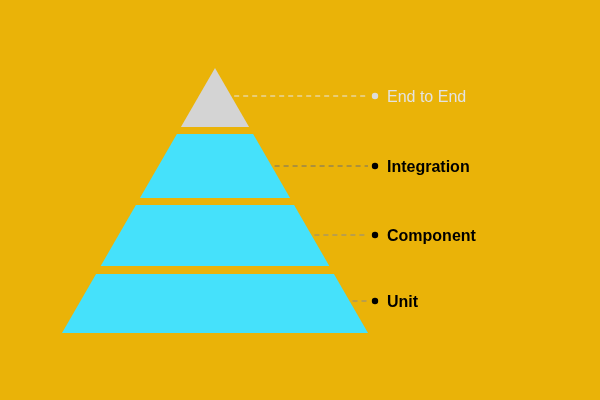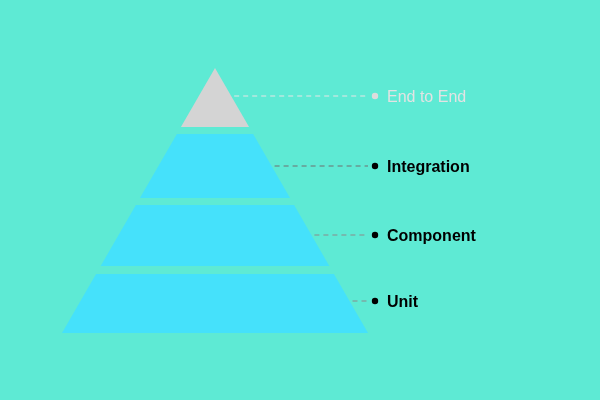--- a/index.html
+++ b/index.html
@@ -4,21 +4,21 @@
 <style>
   html, body {
     margin: 0;
     padding: 0;
     background: #ffffff;
   }
   .stage {
     position: relative;
     width: 600px;
     height: 400px;
-    background: #5eead4;
+    background: #eab308;
     overflow: hidden;
     font-family: "Liberation Sans", sans-serif;
   }
   svg text {
     font-family: "Liberation Sans", sans-serif;
   }
 </style>
 </head>
 <body>
 

